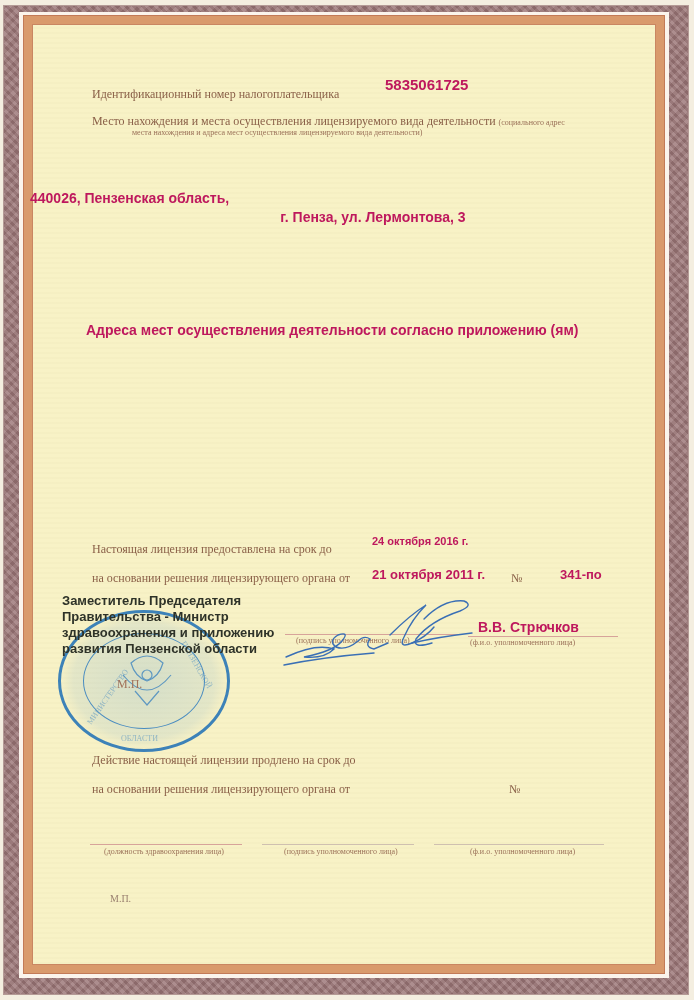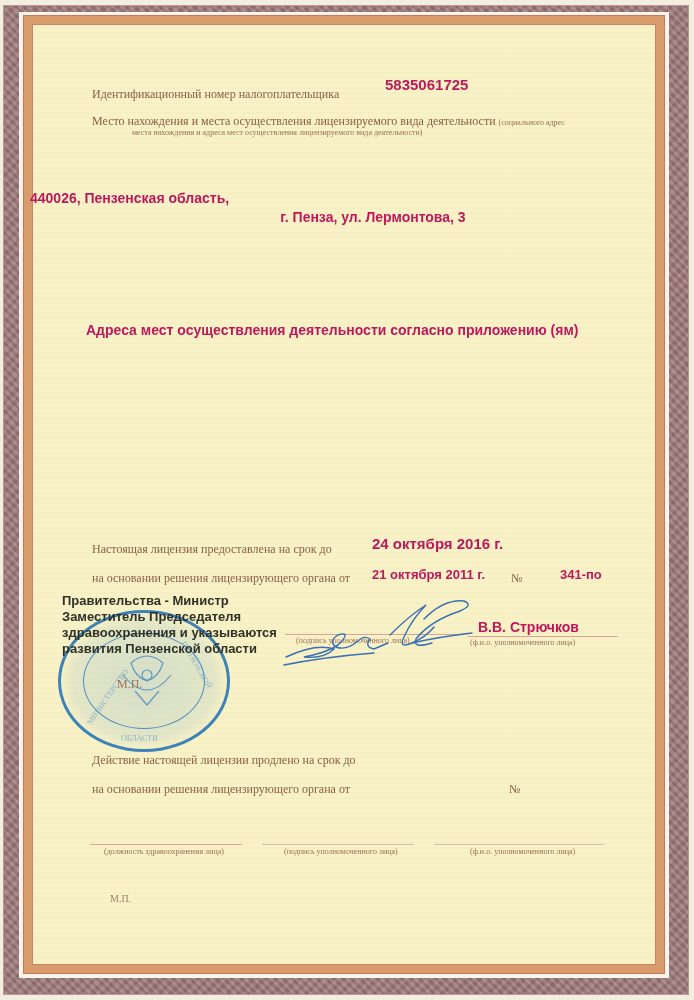--- a/index.html
+++ b/index.html
@@ -77,21 +77,21 @@
   <span class="serif-small" style="font-size:8px;">(социального адрес</span>
 </div>
 <div class="txt serif-small" style="left:92px;top:128px;margin-left:40px;">места нахождения и адреса мест осуществления лицензируемого вида деятельности)</div>
 
 <div class="txt bold-val" style="left:0;width:694px;text-align:left;top:190px;font-size:14px;padding-left:30px;box-sizing:border-box;">440026, Пензенская область,</div>
 <div class="txt bold-val" style="left:0;width:628px;text-align:center;top:209px;font-size:14px;padding-left:30px;box-sizing:border-box;margin-left:44px;">г. Пенза, ул. Лермонтова, 3</div>
 
 <div class="txt bold-val" style="left:86px;top:274px;font-size:14px;margin-top:48px;">Адреса мест осуществления деятельности согласно приложению (ям)</div>
 
 <div class="txt serif-label" style="left:92px;top:542px;">Настоящая лицензия предоставлена на срок до</div>
-<div class="txt bold-val" style="left:372px;top:535px;font-size:15px;">24 октября 2016 г.</div>
+<div class="txt bold-val" style="left:372px;top:535px;font-size:11px;">24 октября 2016 г.</div>
 
 <div class="txt serif-label" style="left:92px;top:571px;">на основании решения лицензирующего органа от</div>
 <div class="txt bold-val" style="left:372px;top:567px;font-size:13px;">21 октября 2011 г.</div>
 <div class="txt serif-label" style="left:511px;top:571px;">№</div>
 <div class="txt bold-val" style="left:560px;top:567px;font-size:13px;">341-по</div>
 
 <div class="stamp">
   <div class="stamp-inner"></div>
   <svg width="172" height="142" viewBox="0 0 172 142">
     <g fill="none" stroke="#4a8cc0" stroke-width="1.2" opacity="0.85">
@@ -103,23 +103,23 @@
     <g fill="#4a8cc0" opacity="0.55" font-family="Liberation Serif, serif" font-size="8">
       <text x="30" y="112" transform="rotate(-55 30 112)">МИНИСТЕРСТВО</text>
       <text x="120" y="30" transform="rotate(60 120 30)">ПЕНЗЕНСКОЙ</text>
       <text x="60" y="128">ОБЛАСТИ</text>
     </g>
   </svg>
   <div class="txt serif-label" style="left:56px;top:64px;font-size:12px;color:#a2725a;">М.П.</div>
 </div>
 
 <div class="txt bold-val" style="left:62px;top:593px;font-size:13px;line-height:16px;color:#2e3228;">
+  <div>Заместитель Председателя</div>
   <div>Правительства - Министр</div>
-  <div>Заместитель Председателя</div>
-  <div>здравоохранения и указываются</div>
+  <div>здравоохранения и приложению</div>
   <div>развития Пензенской области</div>
 </div>
 
 <div class="hline" style="left:285px;top:634px;width:175px;"></div>
 <div class="txt serif-small" style="left:296px;top:636px;">(подпись уполномоченного лица)</div>
 
 <svg style="position:absolute;left:280px;top:595px;" width="200" height="80" viewBox="0 0 200 80">
   <g fill="none" stroke="#3a6fb5" stroke-width="1.4" stroke-linecap="round">
     <path d="M6 62 q30 -14 48 -8 q-10 10 -30 8 q30 -6 38 -16 q8 -10 -4 -6 q-10 6 -2 12 q10 4 22 -6 q6 -6 12 -2 q-6 8 4 10 l14 -6"></path>
     <path d="M110 40 q20 -20 36 -30 q-14 14 -22 32 q-6 12 8 6 q14 -6 22 -16"></path>

